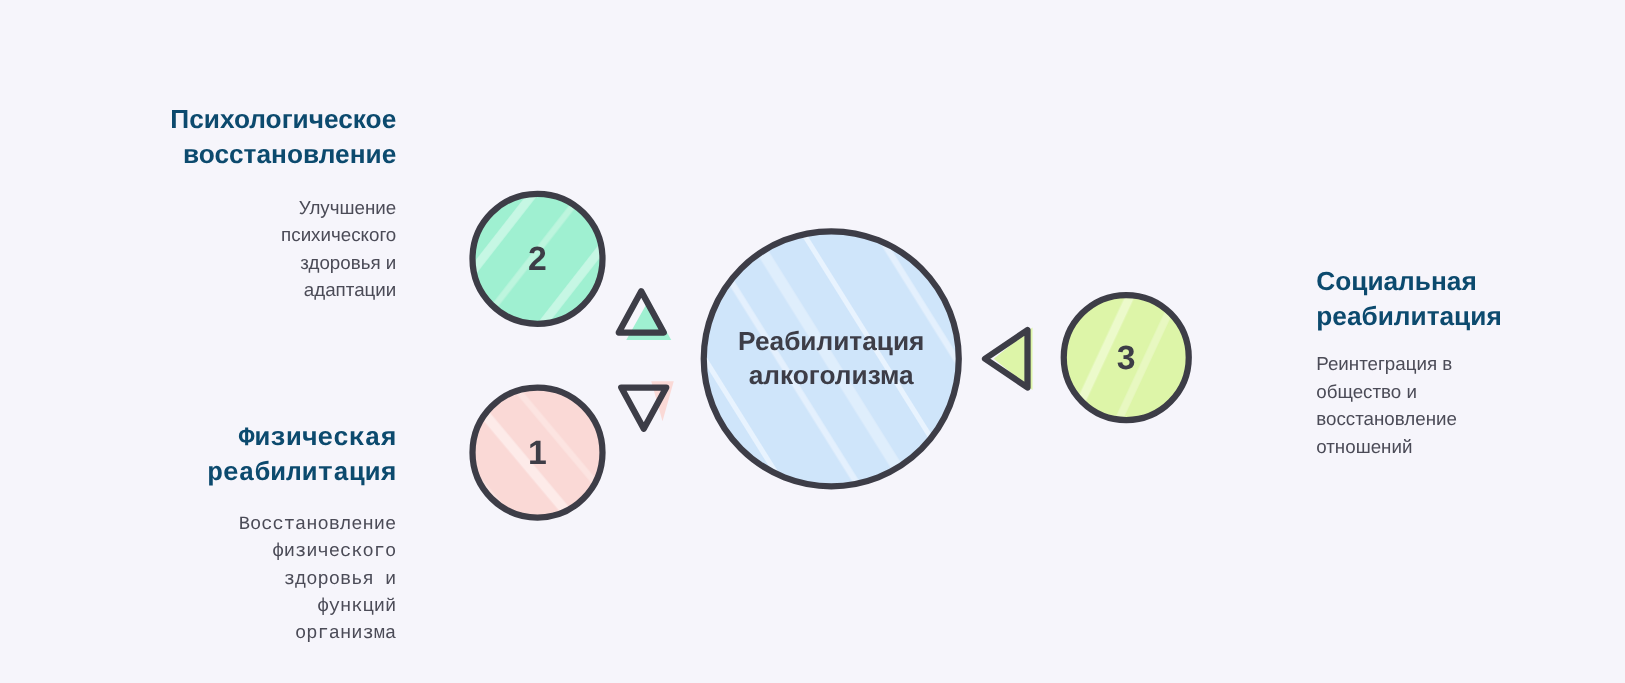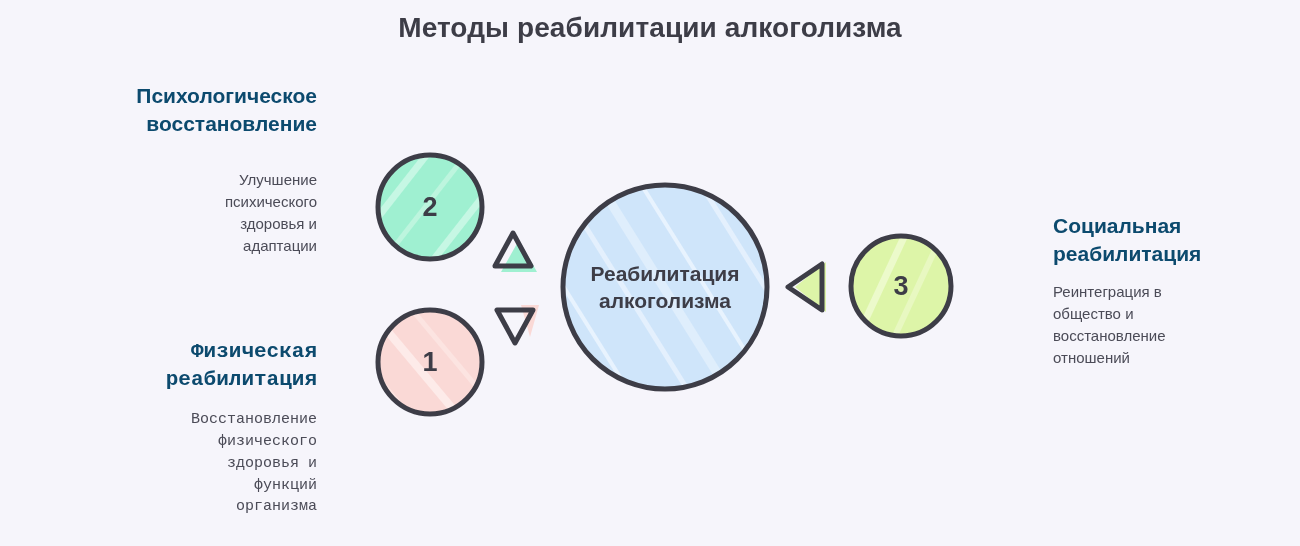--- a/index.html
+++ b/index.html
@@ -47,21 +47,21 @@
     font-size: 15px;
     font-weight: normal;
     color: #4b4b57;
     line-height: 1.45;
     white-space: pre-line;
   }
   .block.right-align { text-align: right; }
   .block.left-align  { text-align: left; margin-left: 45px; }
 
   #block-psych { left: 37px;  top: 82px;  width: 280px; }
-  #block-psych .b-body { margin-top: 32px; }
+  #block-psych .b-body { margin-top: 19px; }
 
   #block-phys  { left: 37px;  top: 338px; width: 280px; font-family: Liberation Mono, monospace; }
   #block-phys .b-body { margin-top: 16px; }
 
   #block-social { left: 1008px; top: 212px; width: 250px; }
   #block-social .b-body { margin-top: 14px; }
 
   
   #diagram {
     position: absolute;
@@ -91,21 +91,20 @@
   }
   #label-1 { left: 375px; top: 307px; width: 110px; height: 110px; }
   #label-2 { left: 375px; top: 152px; width: 110px; height: 110px; }
   #label-3 { left: 847px; top: 232px; width: 108px; height: 108px; }
 </style>
 </head>
 <body>
 
 <div id="stage">
 
-  <div id="page-title">Методы реабилитации алкоголизма</div>
 
   <svg id="diagram" viewBox="0 0 1300 546">
     <defs>
 
       <pattern id="streaks-blue" width="120" height="120" patternUnits="userSpaceOnUse" patternTransform="rotate(-32)">
         <rect width="120" height="120" fill="#cfe5fa"></rect>
         <rect x="14" y="0" width="5" height="120" fill="#e4f0fd"></rect>
         <rect x="46" y="0" width="9" height="120" fill="#dfeefc"></rect>
         <rect x="84" y="0" width="4" height="120" fill="#e8f3fe"></rect>
       </pattern>

